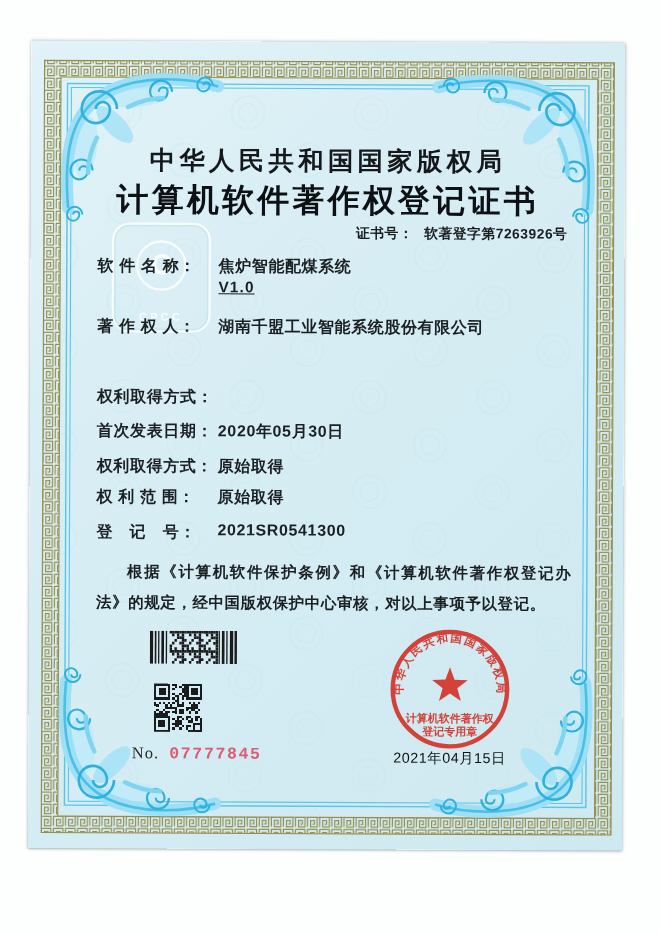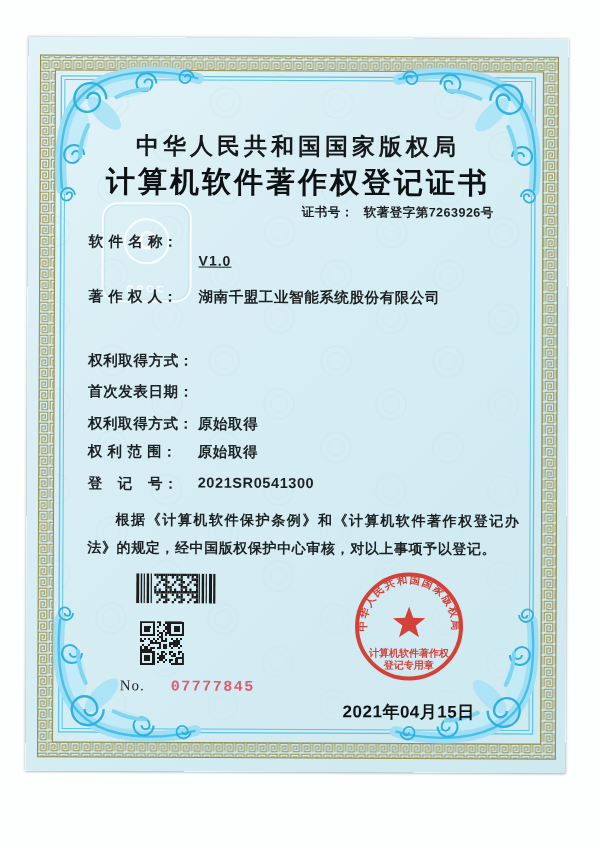--- a/index.html
+++ b/index.html
@@ -20,45 +20,45 @@
     position:absolute;left:0;top:93px;width:100%;text-align:center;
     font-family:"Liberation Serif",serif;font-weight:700;font-size:23px;
     letter-spacing:4px;color:#15181a;
   }
   .main-title{
     position:absolute;left:0;top:125px;width:100%;text-align:center;
     font-family:"Liberation Serif",serif;font-weight:900;font-size:29px;
     letter-spacing:3px;color:#0e1113;
   }
   .certno{
-    position:absolute;right:74px;top:166px;
+    position:absolute;right:52px;top:166px;
     font-size:12.5px;font-weight:700;color:#1a1e20;letter-spacing:.5px;
   }
   .certno .lbl{margin-right:10px;}
   
   .row{position:absolute;left:61px;width:450px;height:20px;
        font-size:14.5px;font-weight:700;color:#1b2023;letter-spacing:.6px;}
   .row .value{position:absolute;left:110px;top:0;white-space:nowrap;}
   .v2{position:absolute;left:171px;font-size:14px;font-weight:700;color:#1b2023;letter-spacing:1px;text-decoration:underline;}
   
   .statement{
     position:absolute;left:61px;top:468px;width:432px;
     font-size:14px;font-weight:700;color:#1b2023;line-height:28px;
     text-indent:2em;text-align:justify;letter-spacing:.6px;
   }
   
   .barcode{position:absolute;left:110px;top:536px;}
   .qrcode{position:absolute;left:114px;top:584px;}
   .serial{position:absolute;left:94px;top:639px;font-size:15px;color:#26292b;}
   .serial .no{font-family:"Liberation Serif",serif;letter-spacing:1px;}
-  .serial .num{font-family:"Liberation Mono",monospace;color:#dd5c72;margin-left:26px;letter-spacing:1.5px;font-weight:700;}
+  .serial .num{font-family:"Liberation Mono",monospace;color:#dd5c72;margin-left:9px;letter-spacing:1.5px;font-weight:700;}
   .seal{position:absolute;left:323px;top:528px;width:120px;height:120px;opacity:.93;}
   .issue-date{
     position:absolute;left:303px;top:642px;width:160px;text-align:center;
-    font-size:17px;font-weight:700;color:#101314;letter-spacing:.5px;margin-top:20px;
+    font-size:13px;font-weight:400;color:#101314;letter-spacing:.5px;
   }
   
   .cpcc{
     position:absolute;left:74px;top:165px;width:86px;height:96px;
     border:2.5px solid rgba(255,255,255,.8);border-radius:16px;
     box-shadow:inset 0 0 0 1.5px rgba(170,215,228,.35);
   }
   .cpcc .ring{
     position:absolute;left:20px;top:14px;width:42px;height:42px;border-radius:50%;
     border:2.5px solid rgba(255,255,255,.85);
@@ -123,34 +123,36 @@
   </div>
 
   <div class="authority">中华人民共和国国家版权局</div>
   <div class="main-title">计算机软件著作权登记证书</div>
   <div class="certno">
     <span class="lbl">证书号：</span><span>软著登字第7263926号</span>
   </div>
 
   <div class="row" style="top:195px">
     <span>软 件 名 称：</span>
+    <span class="value">焦炉智能配煤系统</span>
   </div>
   <div class="v2" style="top:215px">V1.0</div>
 
   <div class="row" style="top:250px">
     <span>著 作 权 人：</span>
     <span class="value">湖南千盟工业智能系统股份有限公司</span>
   </div>
 
   <div class="row" style="top:314px">
     <span>权利取得方式：</span>
   </div>
 
   <div class="row" style="top:345px">
     <span>首次发表日期：</span>
+    <span class="value">2020年05月30日</span>
   </div>
 
   <div class="row" style="top:377px">
     <span>权利取得方式：</span>
     <span class="value">原始取得</span>
   </div>
 
   <div class="row" style="top:405px">
     <span>权 利 范 围：</span>
     <span class="value">原始取得</span>

